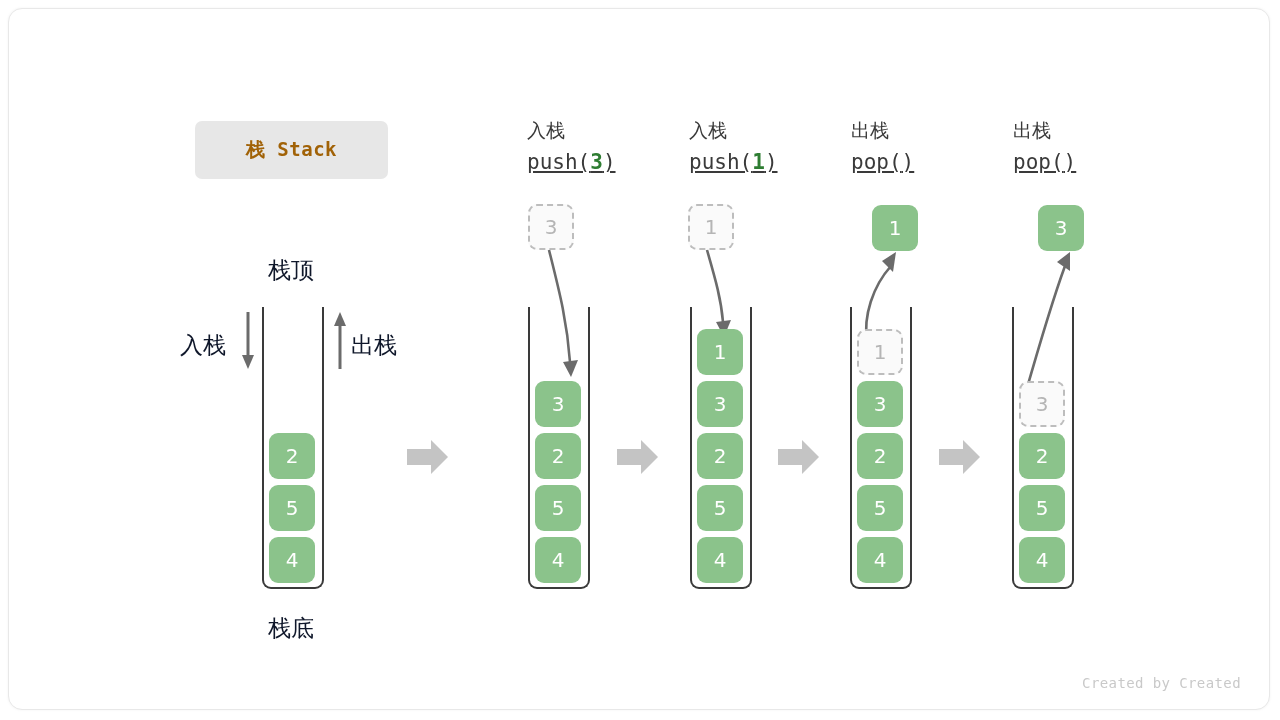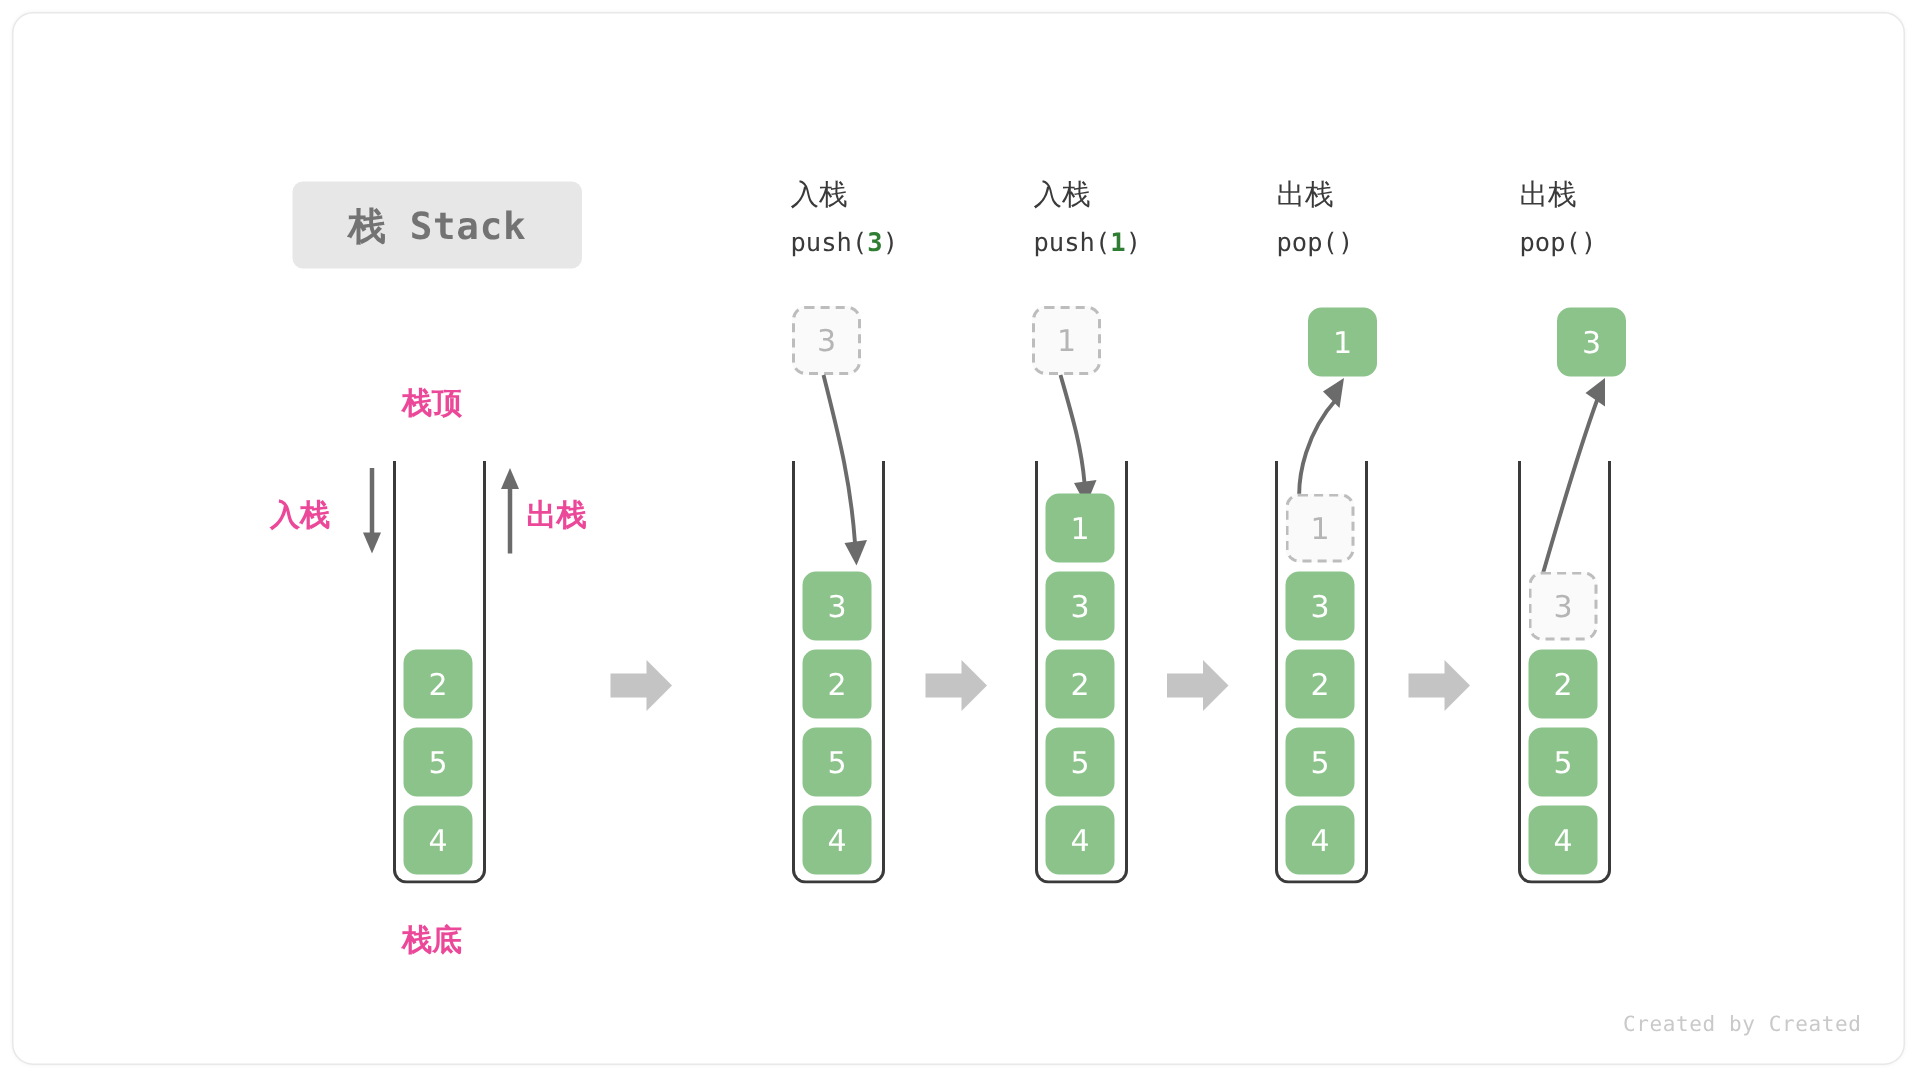--- a/index.html
+++ b/index.html
@@ -33,53 +33,54 @@
     left: 186px; top: 112px;
     width: 193px; height: 58px;
     background: #e7e7e7;
     border-radius: 7px;
     display: flex;
     align-items: center;
     justify-content: center;
   }
   #title-chip .t {
     font-family: "DejaVu Sans Mono", monospace;
-    font-size: 25px;
+    font-size: 19px;
     font-weight: bold;
-    color: #737373;
+    color: #a16207;
     letter-spacing: 0.5px;
     white-space: pre;
   }
 
   
   .cn-label {
     font-family: "DejaVu Sans", sans-serif;
-    font-size: 20px;
-    font-weight: bold;
-    color: #ec4899;
+    font-size: 23px;
+    font-weight: normal;
+    color: #0f172a;
     white-space: nowrap;
   }
 
   
   .col-head { white-space: nowrap; }
   .col-head .cn {
     font-family: "DejaVu Sans", sans-serif;
     font-size: 19px;
     color: #3a3a3a;
     display: block;
     line-height: 26px;
     margin-bottom: 6px;
   }
   .col-head .code {
     font-family: "DejaVu Sans Mono", monospace;
-    font-size: 17px;
+    font-size: 21px;
     color: #3a3a3a;
     display: block;
     line-height: 26px;
     white-space: pre;
+    text-decoration: underline;
   }
   .col-head .code .arg {
     color: #2e7d32;
     font-weight: bold;
   }
 
   
   .stack-frame {
     border-left: 2px solid #3a3a3a;
     border-right: 2px solid #3a3a3a;

